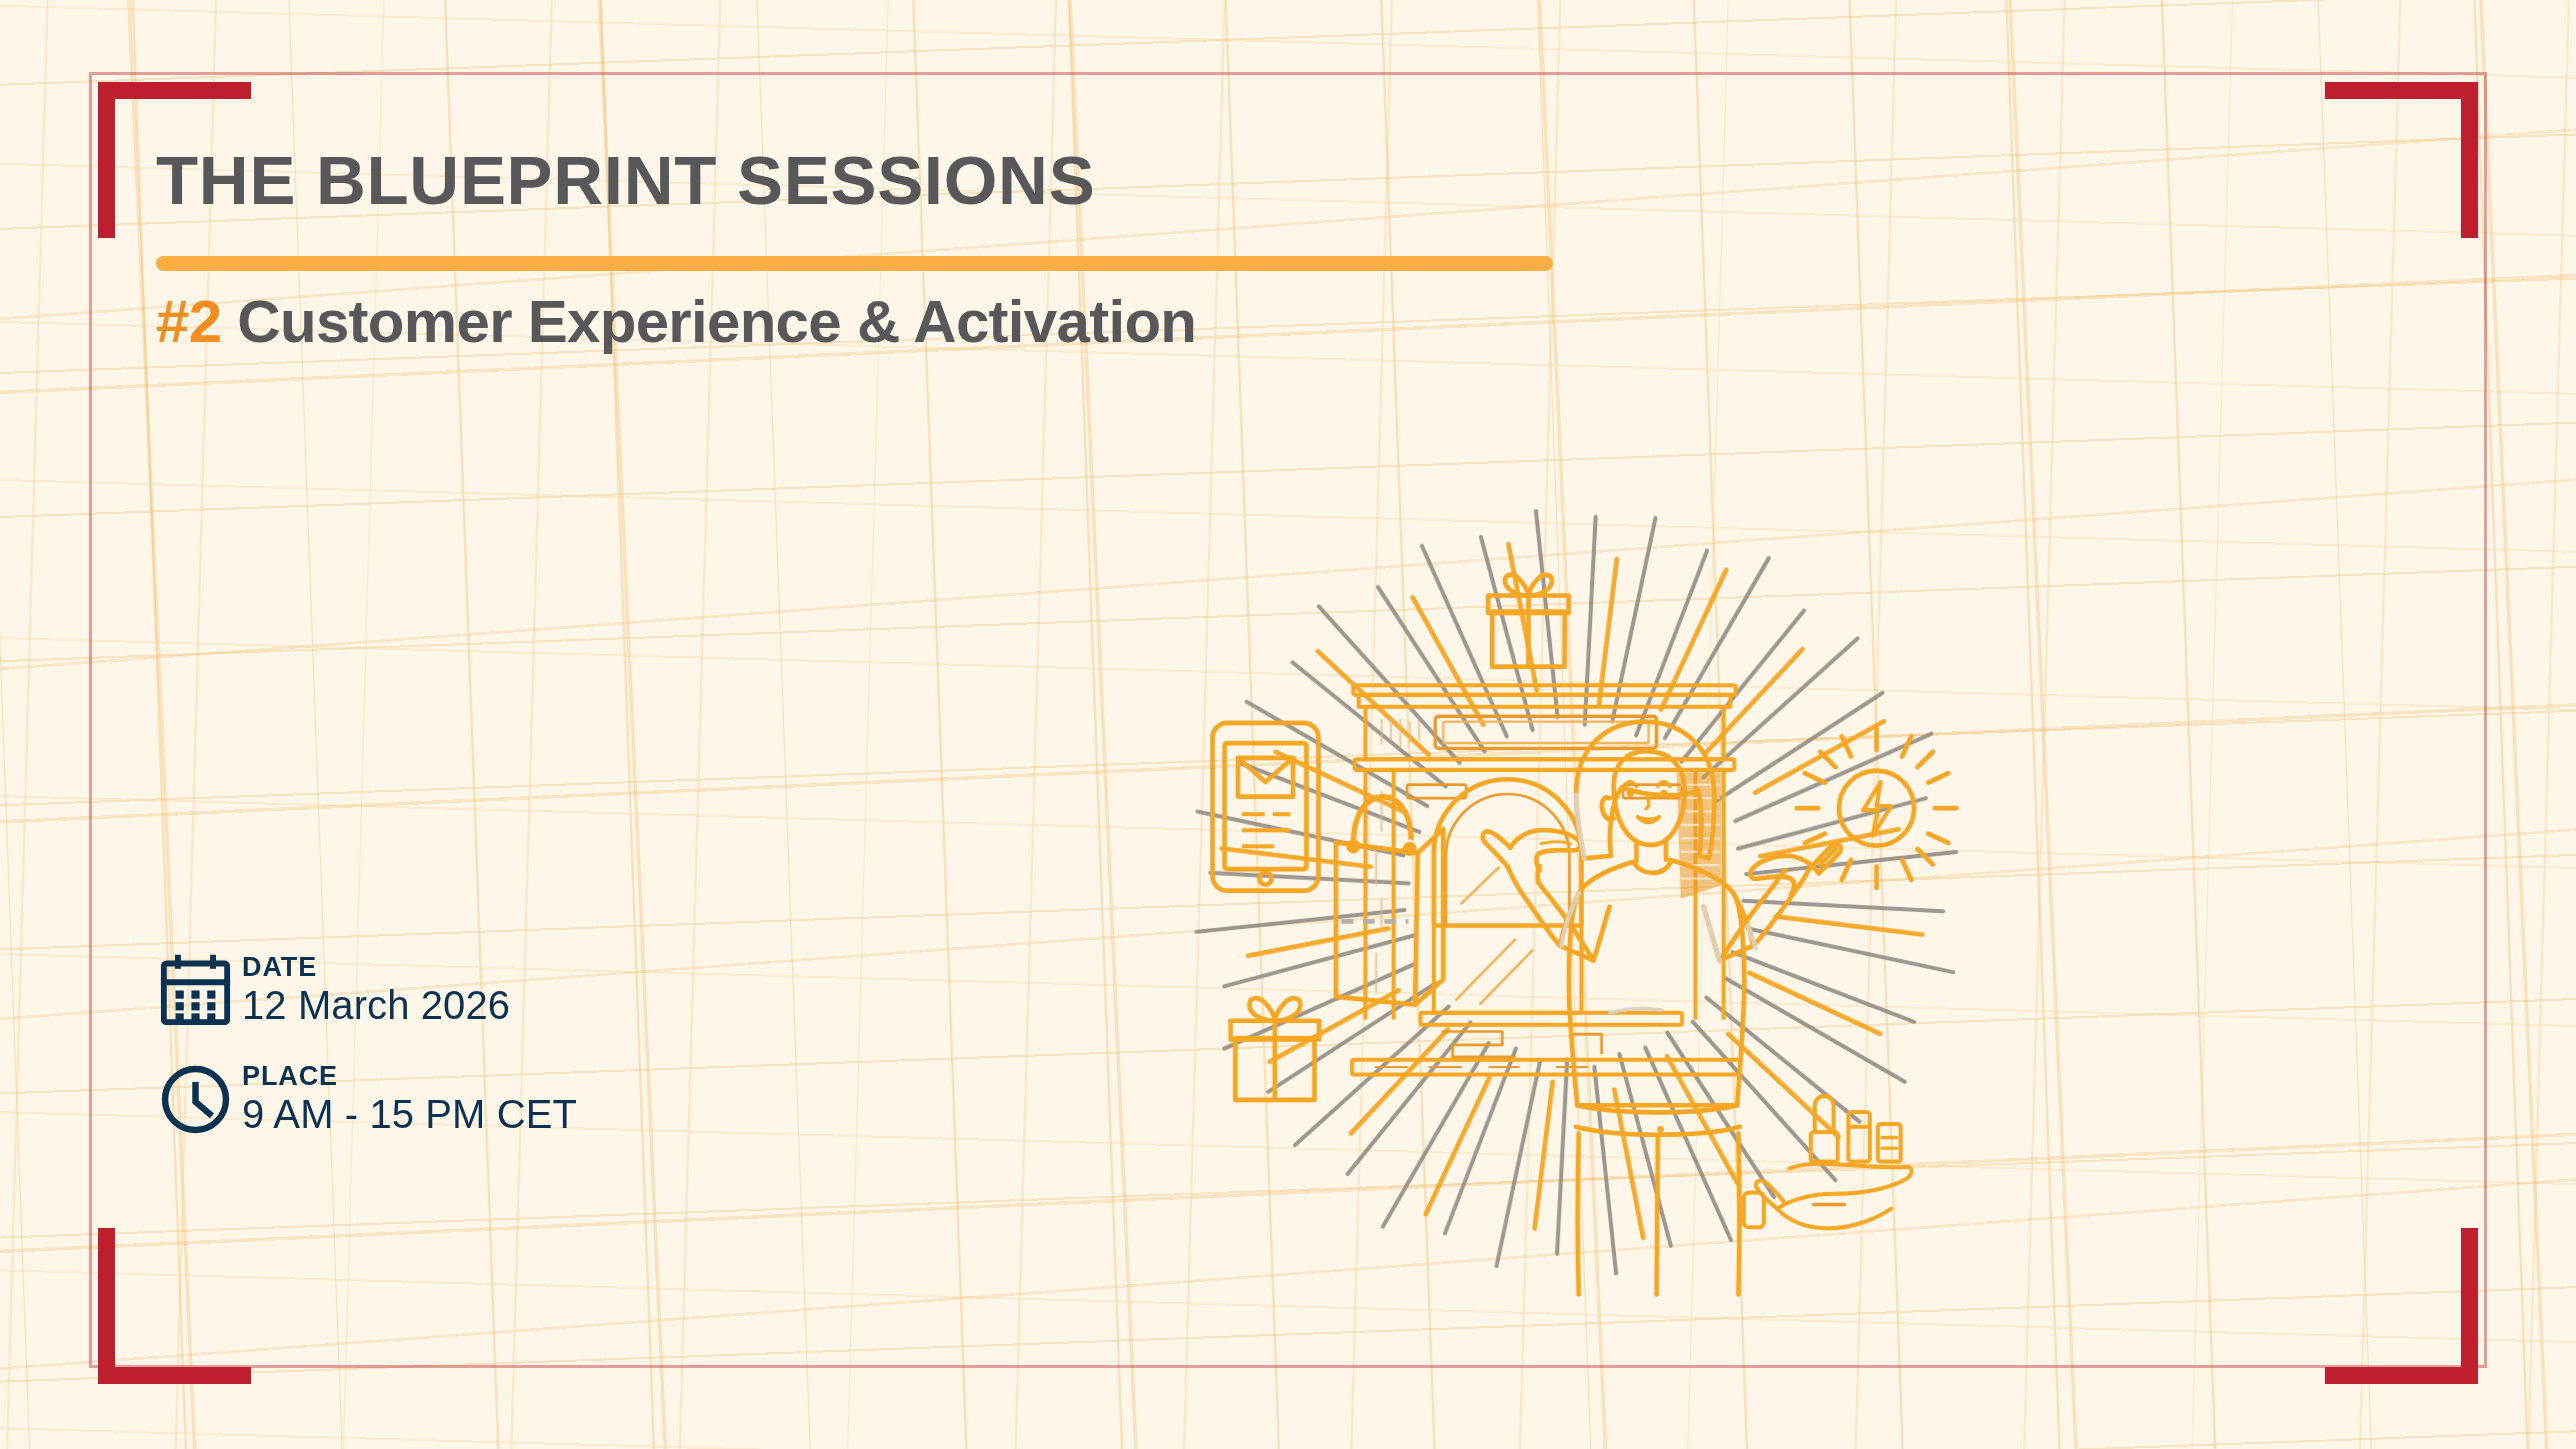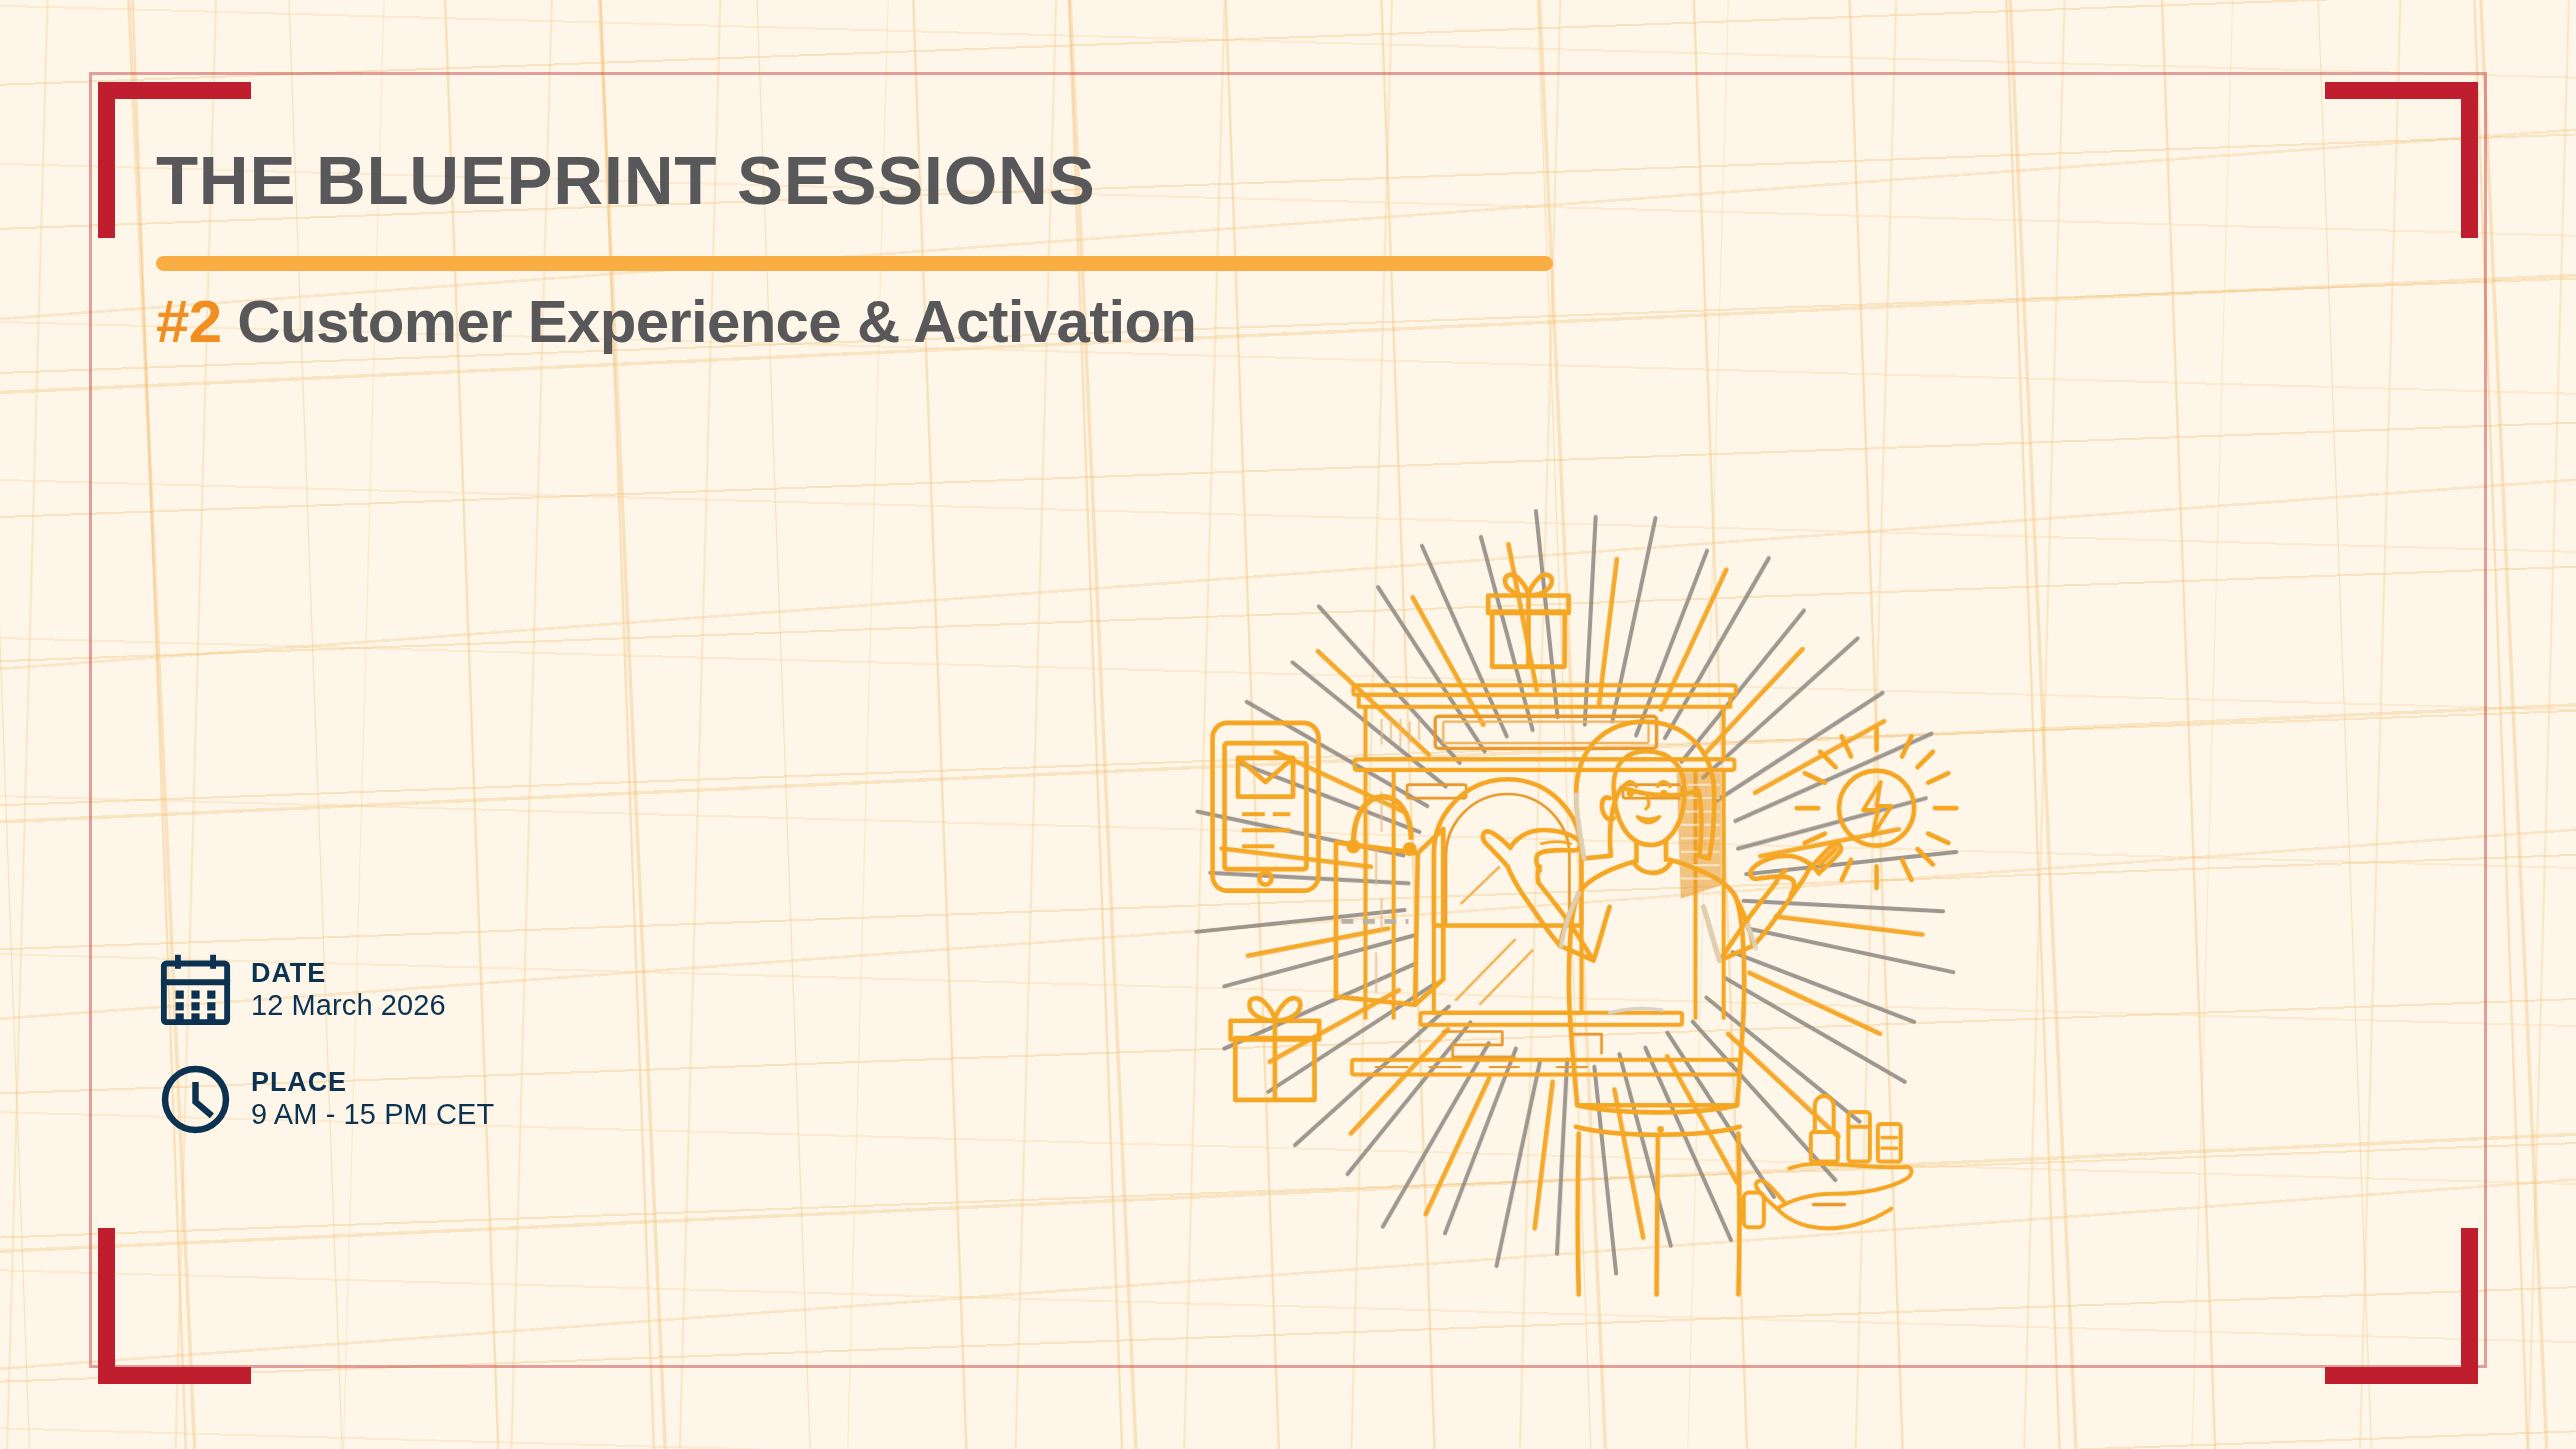--- a/index.html
+++ b/index.html
@@ -94,29 +94,29 @@
     font-weight:700; letter-spacing:-0.7px;
     color:#58585a; white-space:nowrap;
   }
   #subtitle .num{ color:#f28d20; }
 
   
   #details{
     position:absolute; left:158px; top:953px;
     display:flex; flex-direction:column; gap:34px;
   }
-  .detail-row{ display:flex; align-items:center; gap:18px; }
+  .detail-row{ display:flex; align-items:center; gap:9px; }
   .detail-icon{ width:75px; height:75px; flex:0 0 75px; display:block; }
   .detail-text{ display:flex; flex-direction:column; gap:1.3px; }
   .detail-label{
     font-size:27px; font-weight:700; letter-spacing:0.9px;
     color:#0b3250; line-height:1.05;
   }
   .detail-value{
-    font-size:29px; font-weight:400; letter-spacing:0.1px;
+    font-size:40px; font-weight:400; letter-spacing:0.1px;
     color:#0b3250; line-height:1.12;
   }
 
   
   #illustration{
     position:absolute; left:1140px; top:456px;
     width:872px; height:872px;
   }
   #illustration svg{ width:100%; height:100%; display:block; }
 </style>

